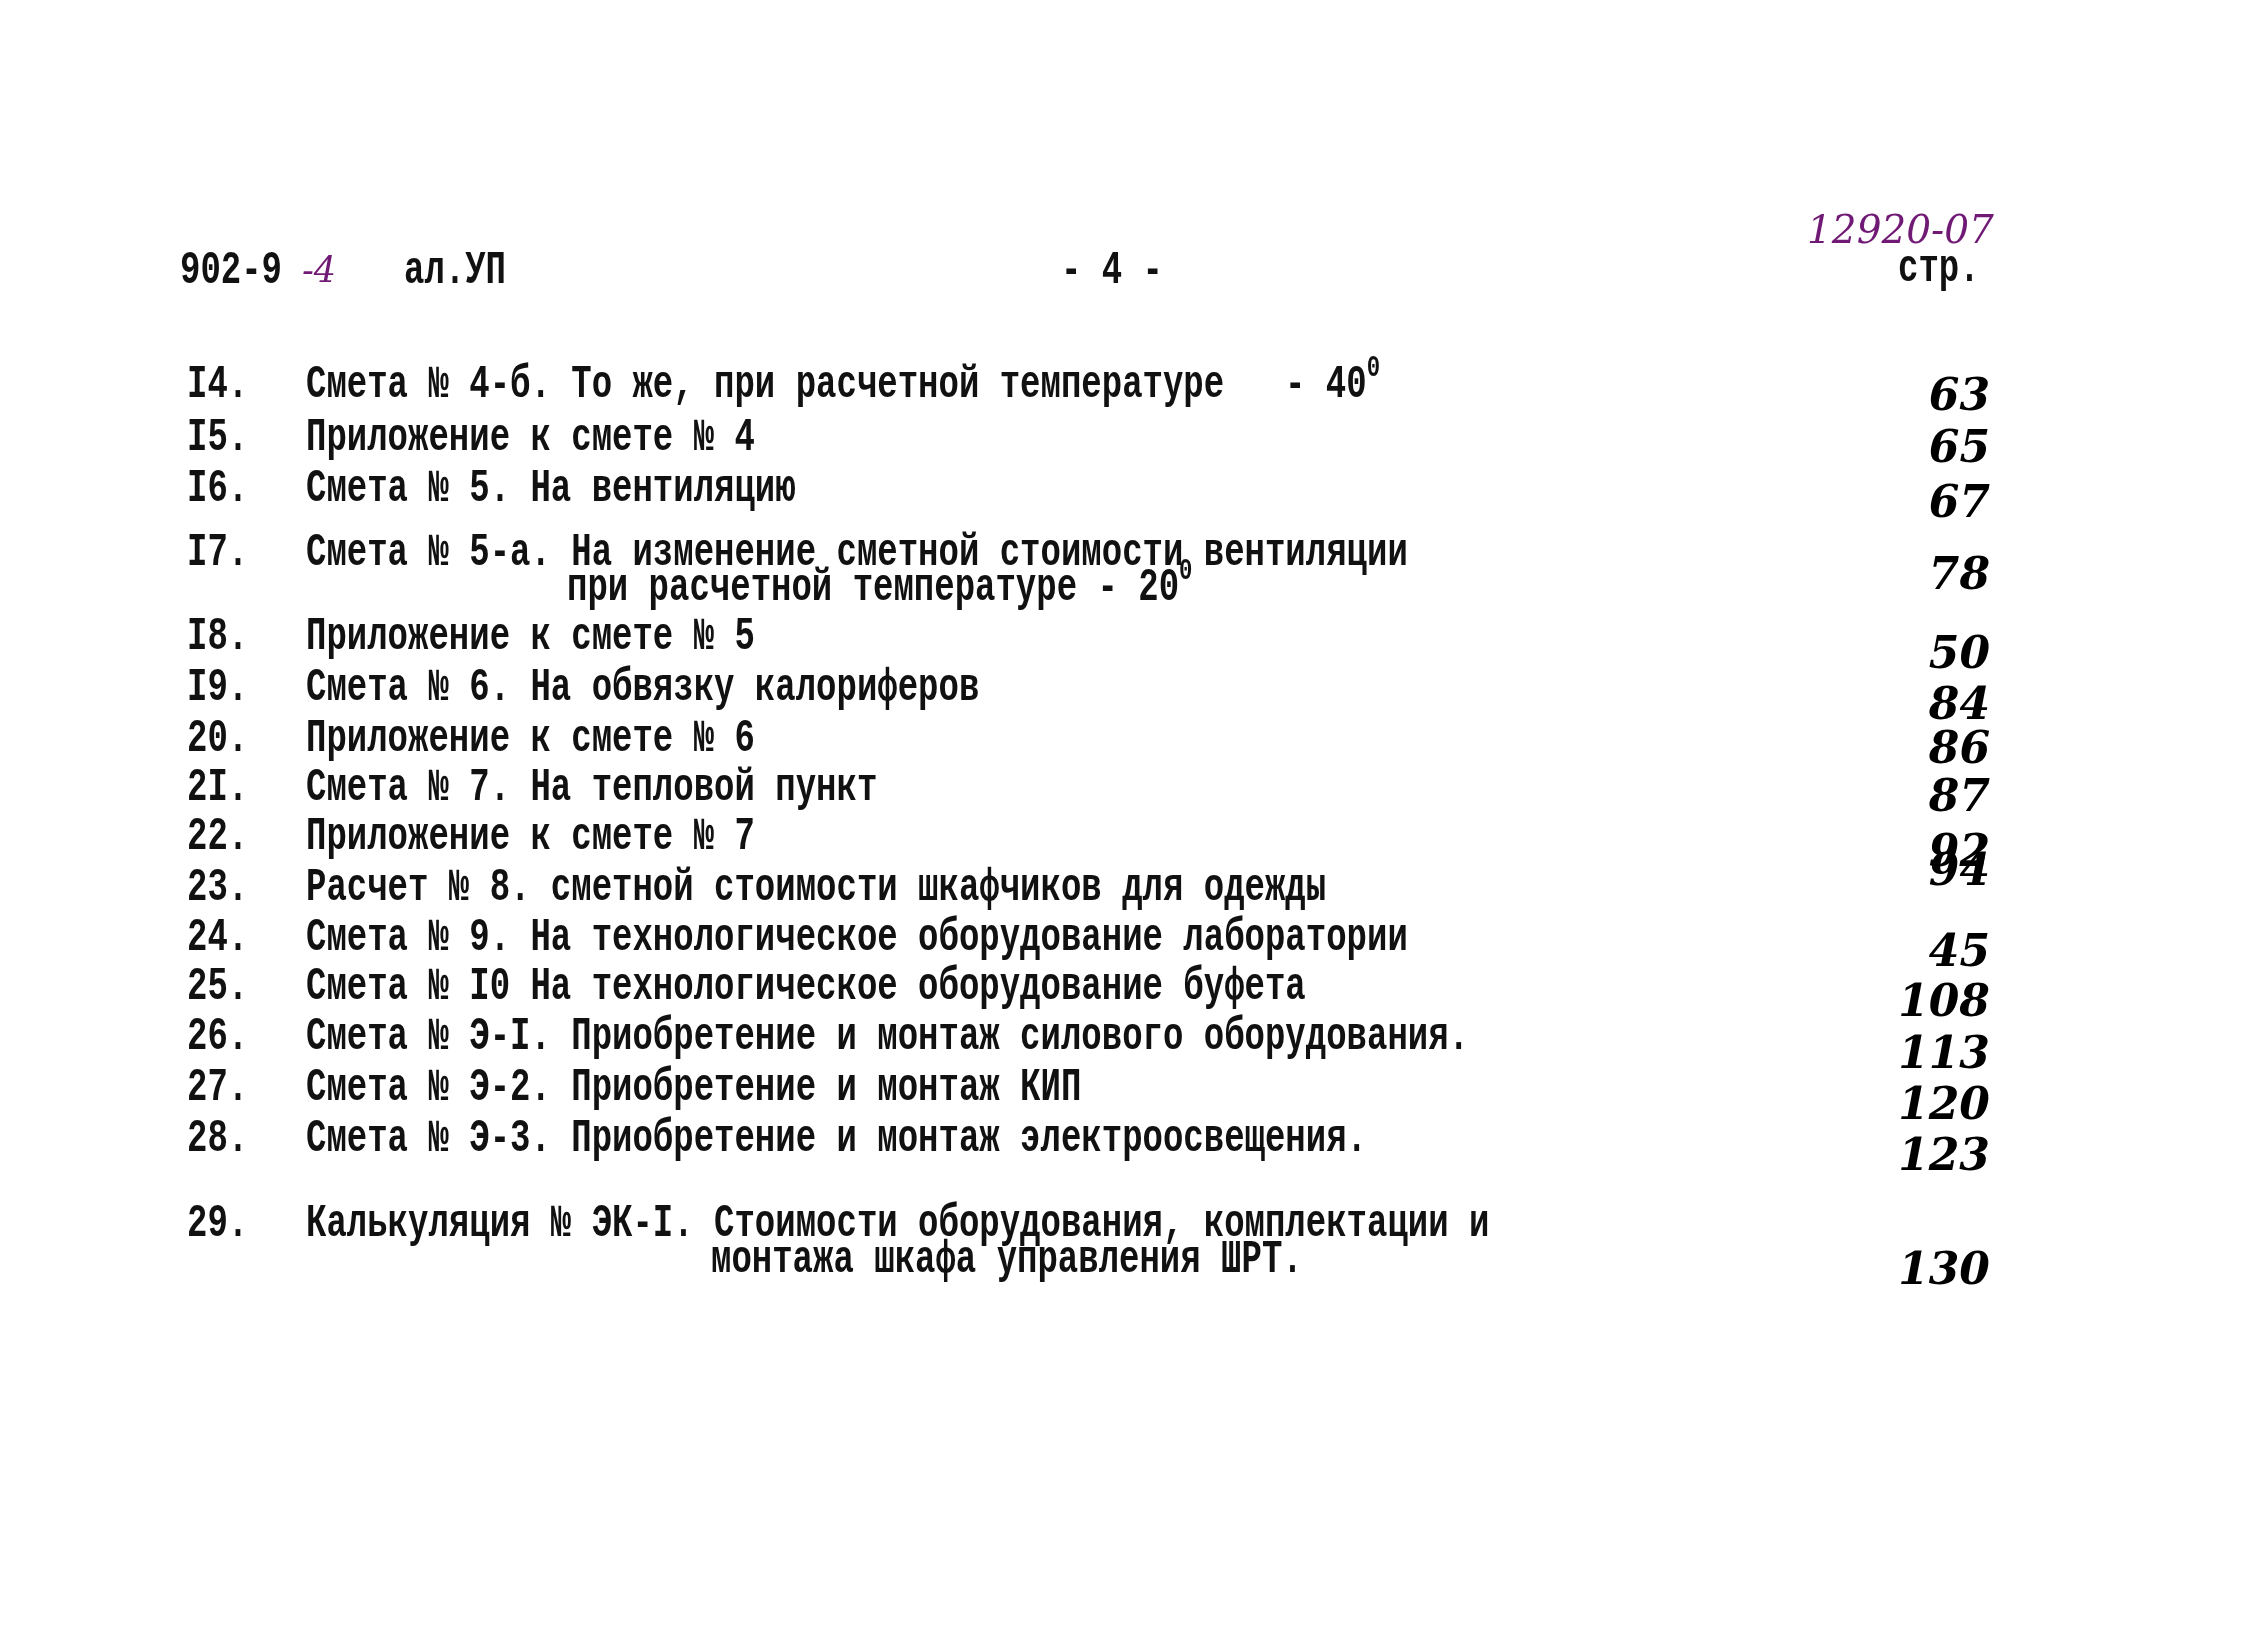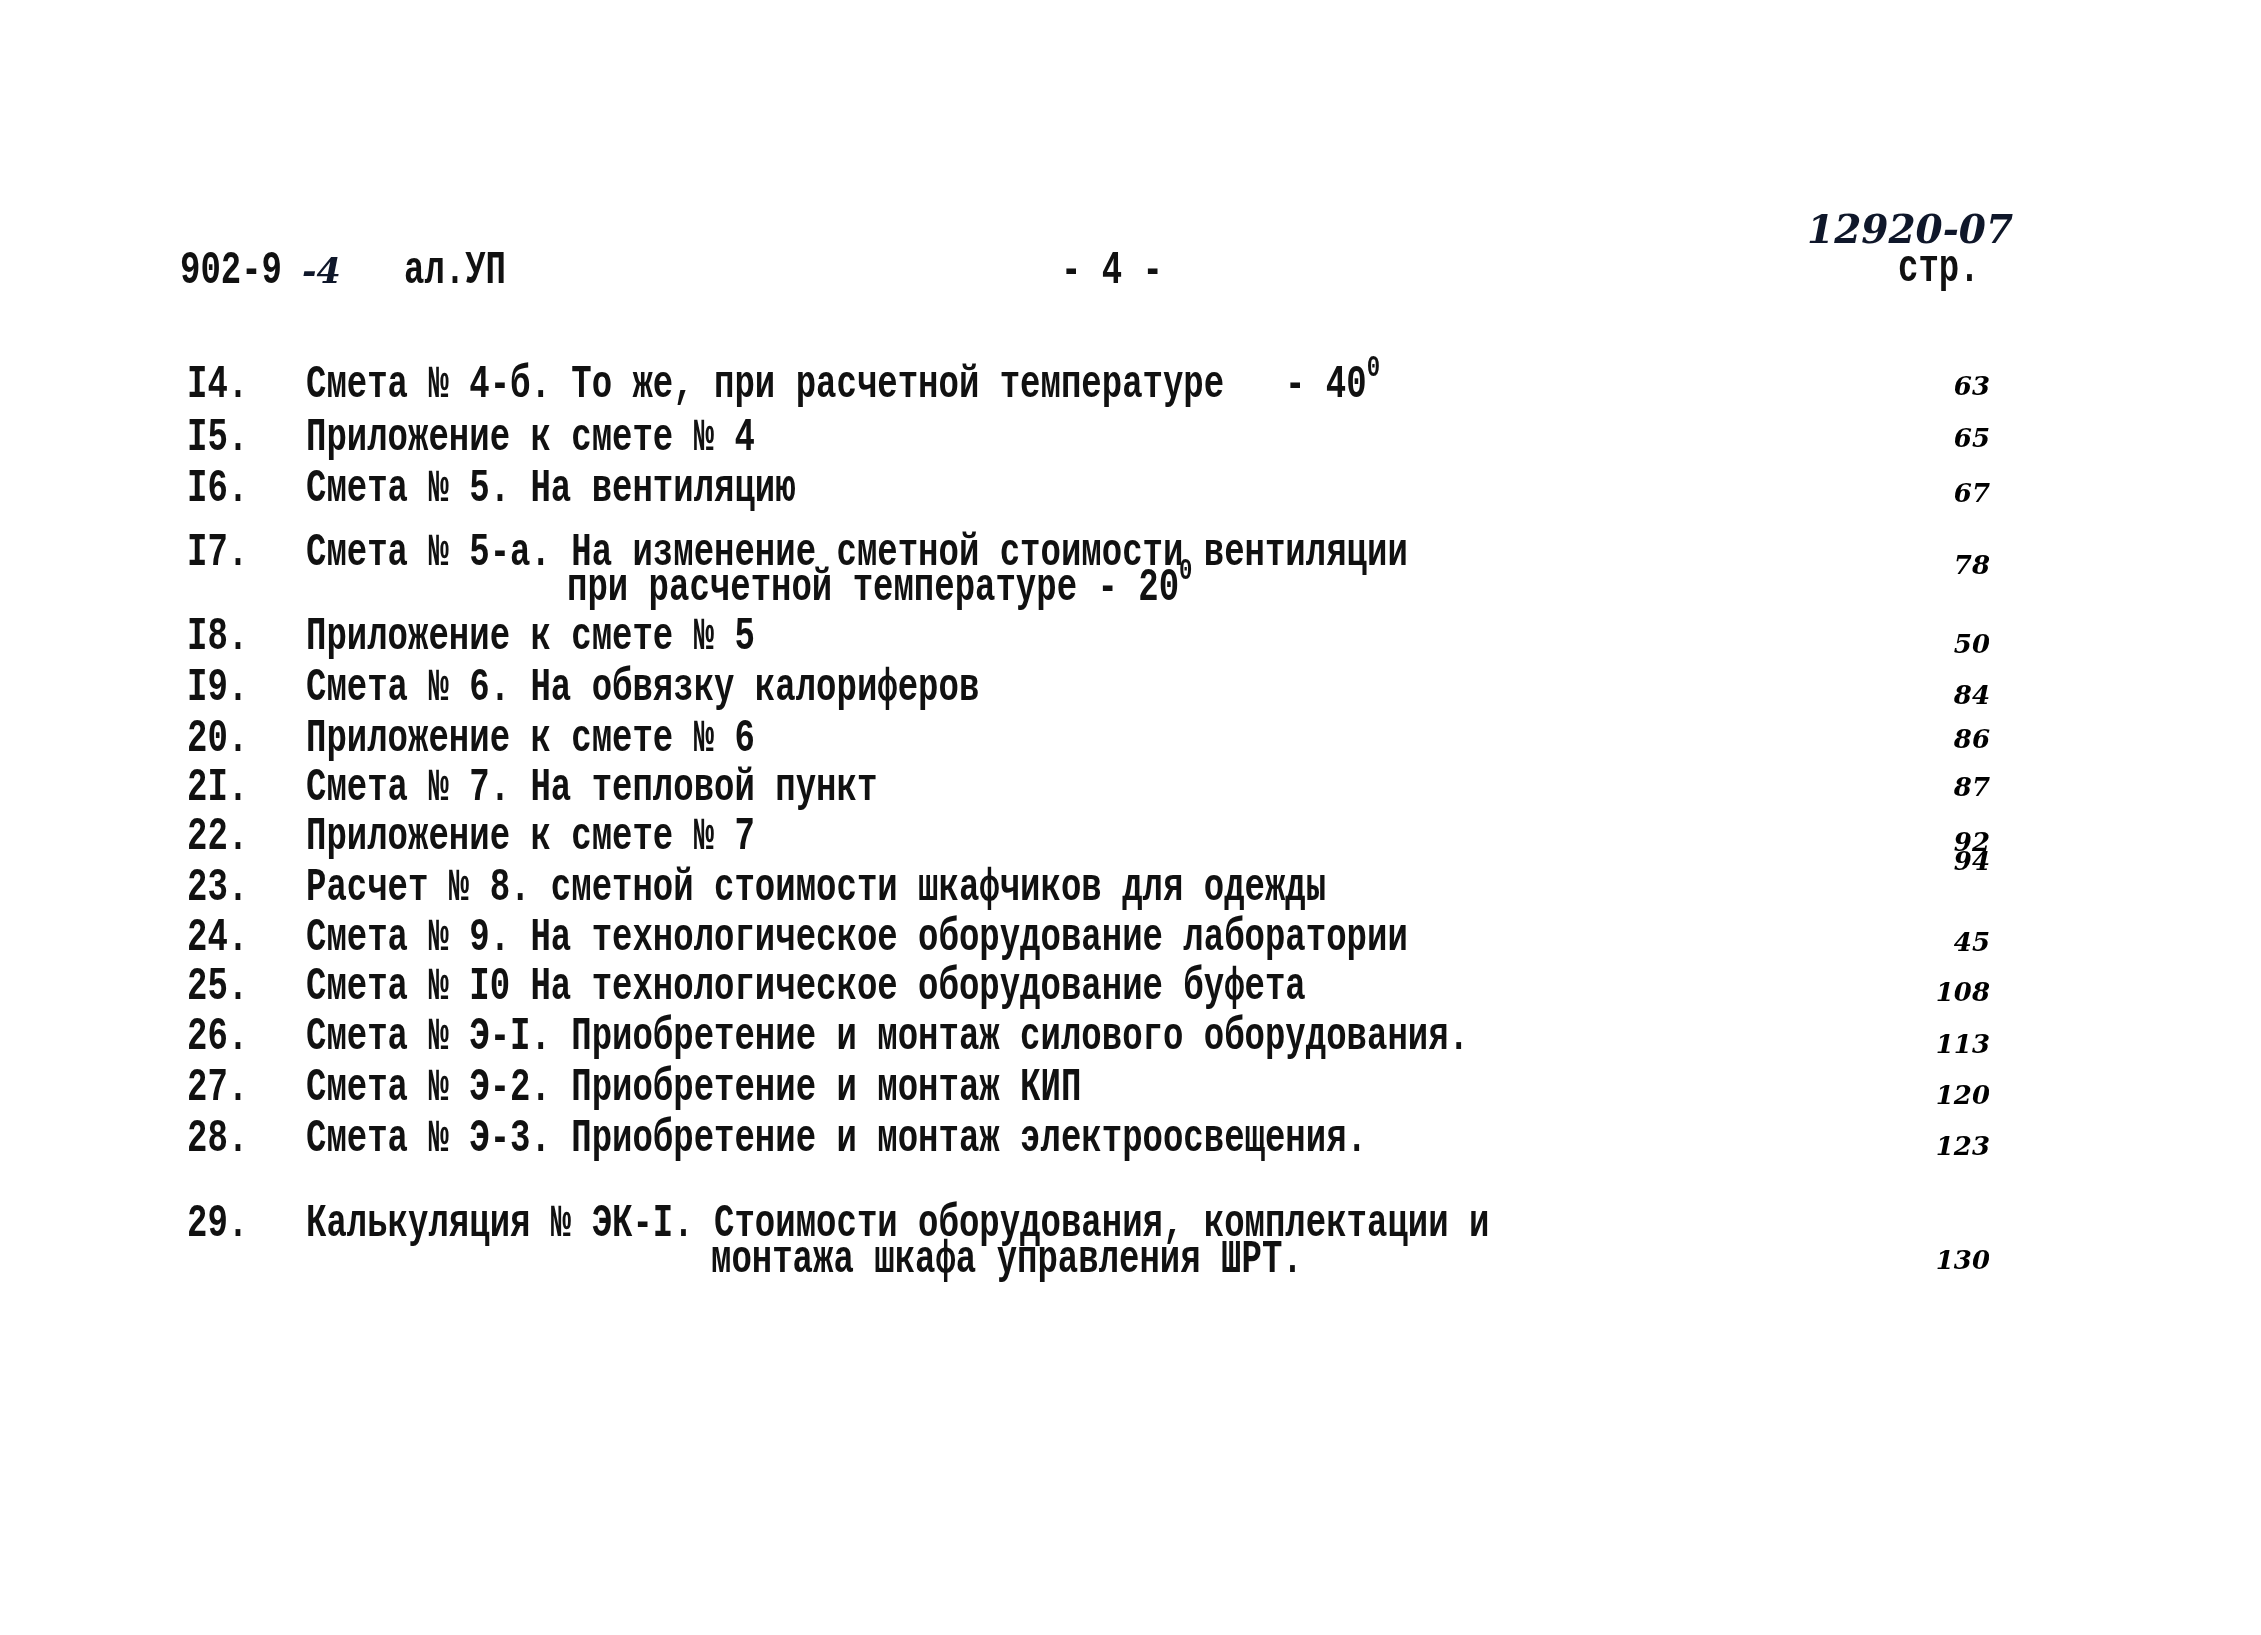--- a/index.html
+++ b/index.html
@@ -1,23 +1,23 @@
 <!DOCTYPE html>
 <html style="font-size:11.2px"><head>
 <meta charset="utf-8">
 <style>
   html, body { margin:0; padding:0; background:#ffffff; }
   body { width:2261px; height:1636px; position:relative; overflow:hidden;
          font-family:"Liberation Mono", "DejaVu Sans Mono", monospace; color:#111; }
   .typed { position:absolute; font-size:34px; font-weight:bold; line-height:1; white-space:pre;
            transform:scaleY(1.35); transform-origin:left bottom; }
-  .hand { position:absolute; font-family:"DejaVu Serif", serif; font-style:italic; font-weight:bold;
-          font-size:38px; line-height:1; white-space:pre; color:#0f172a; }
+  .hand { position:absolute; font-family:"DejaVu Serif", serif; font-style:italic; font-weight:normal;
+          font-size:38px; line-height:1; white-space:pre; color:#701a75; }
   .pg { position:absolute; right:271px; font-family:"DejaVu Serif", serif; font-style:italic;
-        font-weight:bold; font-size:26px; line-height:1; text-align:right; color:#000; }
+        font-weight:bold; font-size:44px; line-height:1; text-align:right; color:#000; }
   sup.deg { font-size:22.3px; vertical-align:top; position:relative; top:-7px; }
   .row-num { left:187px; }
   .row-text { left:306px; }
   .cont { left:567px; }
   .cont29 { left:711px; }
 </style>
 </head>
 <body>
 
 <div class="typed" style="left:180px; top:260px;">902-9</div>

